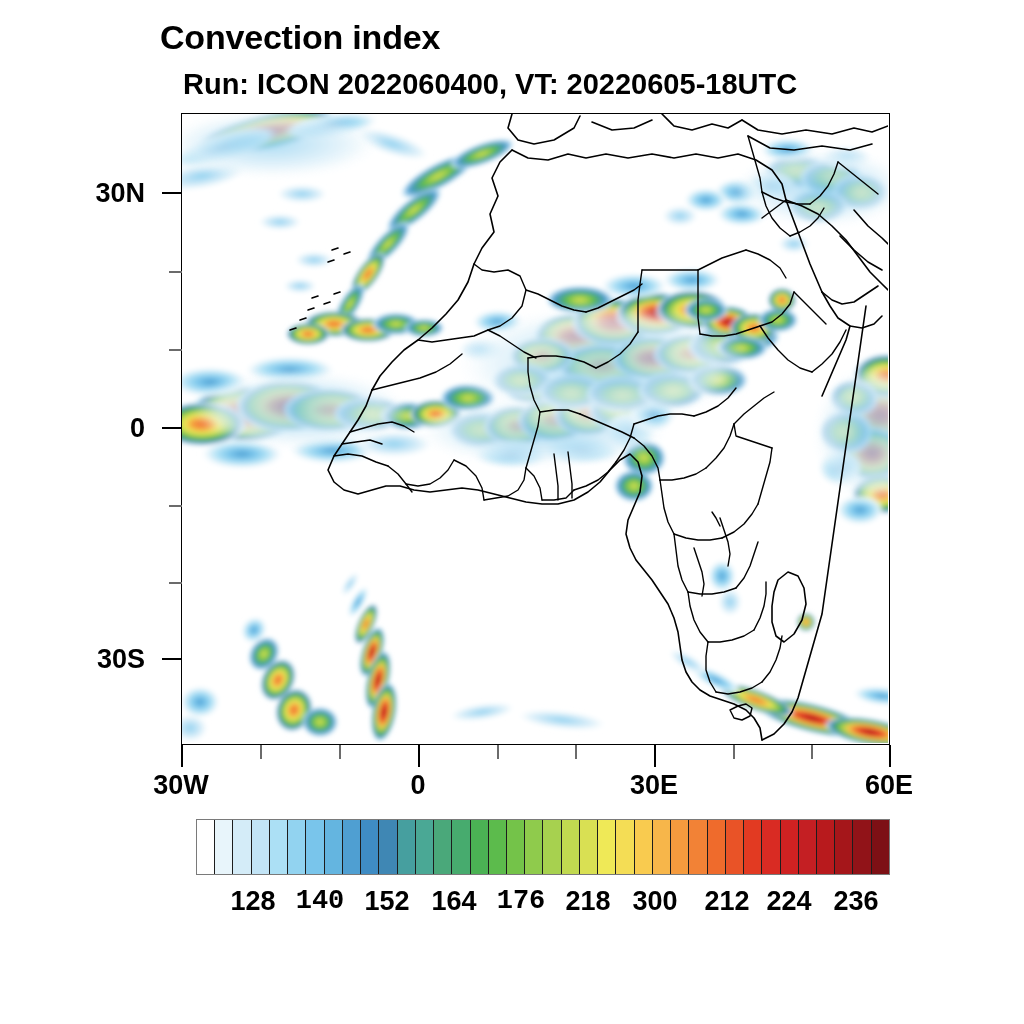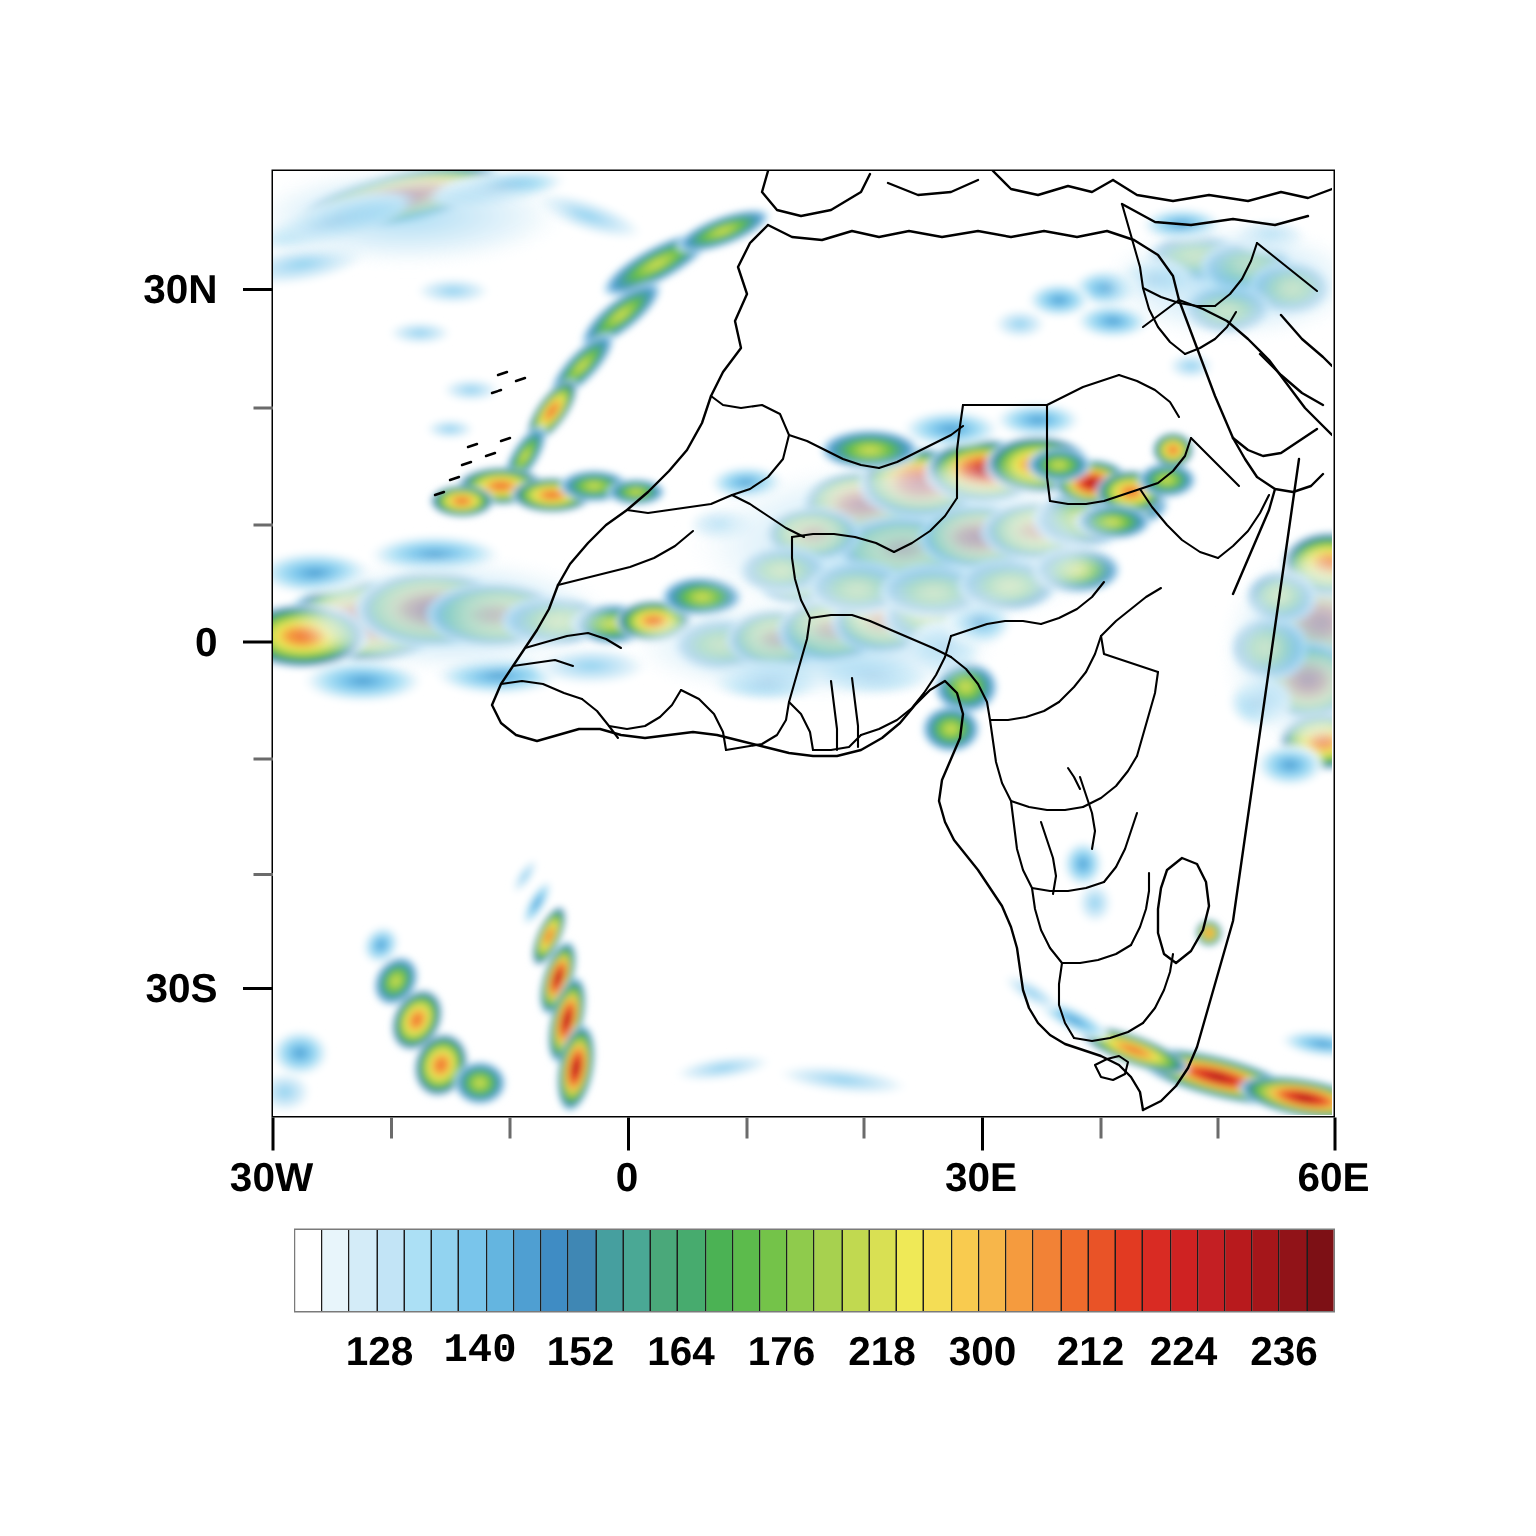--- a/index.html
+++ b/index.html
@@ -114,20 +114,22 @@
     color: #000000;
     text-align: center;
     white-space: nowrap;
   }
 </style>
 </head>
 <body>
 
 <div id="root">
 
+  <div id="title-main">Convection index</div>
+  <div id="title-sub">Run: ICON 2022060400,  VT: 20220605-18UTC</div>
 
   <div id="plot-frame">
     <svg id="map-svg" width="706" height="629" viewBox="0 0 706 629">
       <defs>
 
         <radialGradient id="gHot" cx="50%" cy="50%" r="50%">
           <stop offset="0%" stop-color="#a5161a"></stop>
           <stop offset="18%" stop-color="#d92b23"></stop>
           <stop offset="34%" stop-color="#ef6b2c"></stop>
           <stop offset="48%" stop-color="#f9cb4f"></stop>
@@ -535,20 +537,20 @@
       <div class="cb-cell" style="background: rgb(184, 26, 29);"></div>
       <div class="cb-cell" style="background: rgb(165, 22, 26);"></div>
       <div class="cb-cell" style="background: rgb(145, 19, 24);"></div>
       <div class="cb-cell" style="background: rgb(125, 16, 21);"></div>
     </div>
 
   <div class="cb-label" style="left:196px; top:886px; width:114px;">128</div>
   <div class="cb-label" style="left:263px; top:886px; width:114px;font-family:Liberation Mono, monospace;">140</div>
   <div class="cb-label" style="left:330px; top:886px; width:114px;">152</div>
   <div class="cb-label" style="left:397px; top:886px; width:114px;">164</div>
-  <div class="cb-label" style="left:464px; top:886px; width:114px;">176</div>
+  <div class="cb-label" style="left:464px; top:886px; width:114px;font-family:Liberation Mono, monospace;">176</div>
   <div class="cb-label" style="left:531px; top:886px; width:114px;">218</div>
   <div class="cb-label" style="left:598px; top:886px; width:114px;">300</div>
   <div class="cb-label" style="left:670px; top:886px; width:114px;">212</div>
   <div class="cb-label" style="left:732px; top:886px; width:114px;">224</div>
   <div class="cb-label" style="left:799px; top:886px; width:114px;">236</div>
 
 </div>
 
 </body></html>

